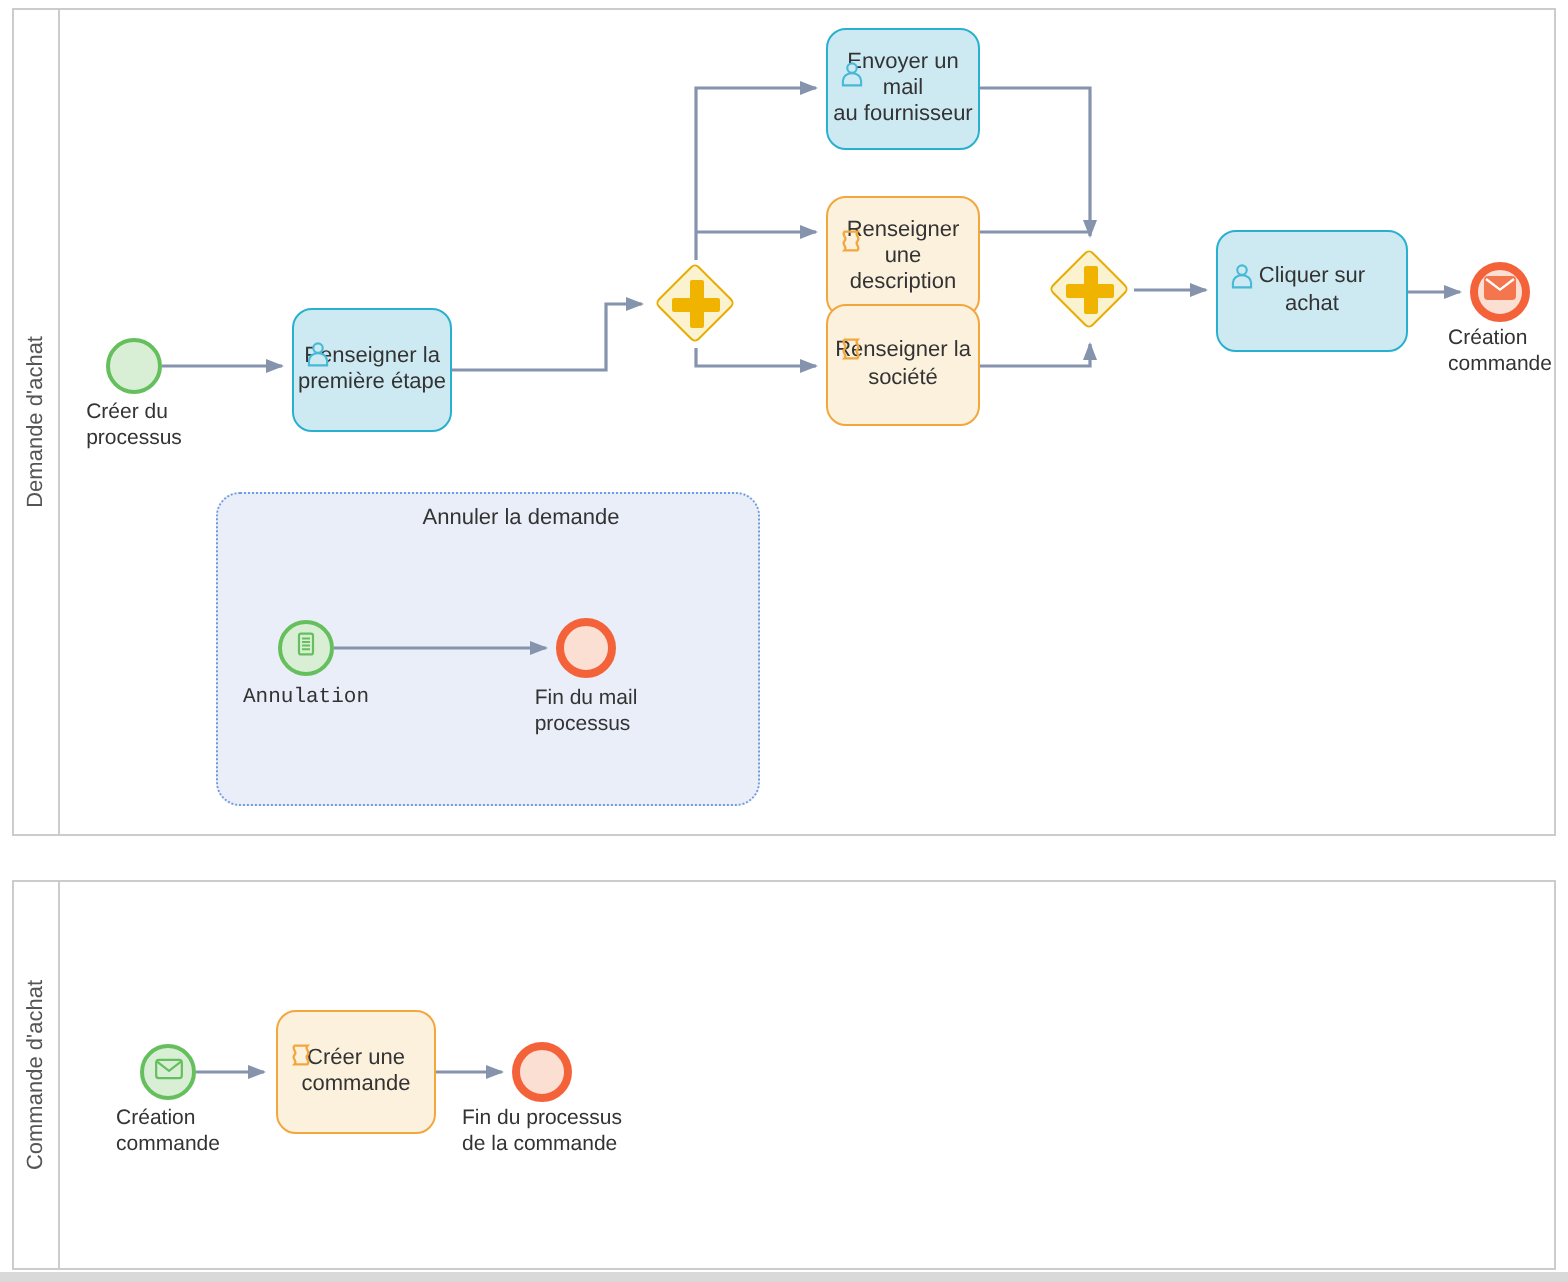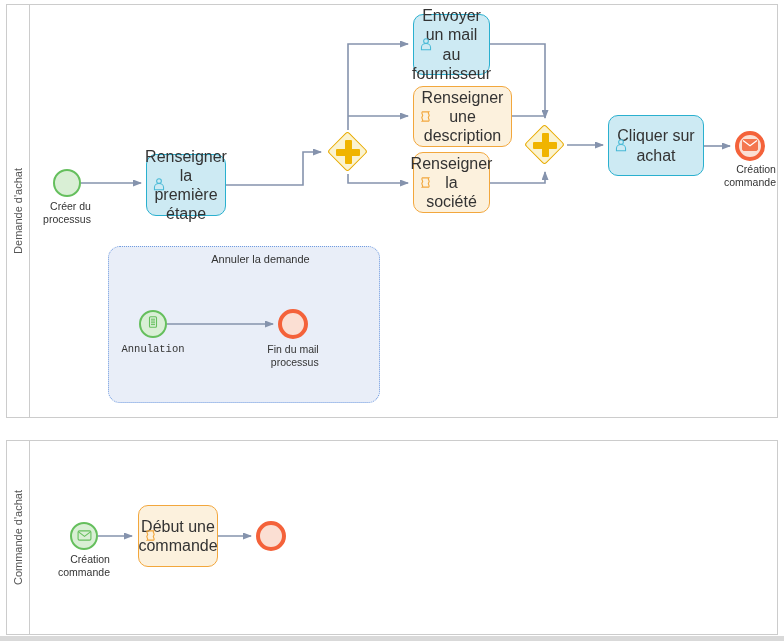--- a/index.html
+++ b/index.html
@@ -23,21 +23,21 @@
   }
 
   
   svg.flows { position:absolute; left:0; top:0; pointer-events:none; }
   svg.flows path { pointer-events:stroke; }
 
   
   .task {
     position:absolute; box-sizing:border-box; border-radius:10px;
     display:flex; align-items:center; justify-content:center; text-align:center;
-    font-size:16px; line-height:1.2; color:#333333; white-space:pre-line;
+    font-size:11px; line-height:1.2; color:#333333; white-space:pre-line;
   }
   .task-blue   { background:#cdeaf3; border:1.5px solid #2ab0cf; }
   .task-orange { background:#fcf1dd; border:1.5px solid #f2a73d; }
   .task-icon { position:absolute; top:2px; left:5px; }
 
   
   .event {
     position:absolute; box-sizing:border-box; border-radius:50%;
     display:flex; align-items:center; justify-content:center;
   }
@@ -57,21 +57,21 @@
   
   .subprocess {
     position:absolute; left:108px; top:246px; width:272px; height:157px;
     background:#e9eef8; border:1px dotted #6f9be0; border-radius:12px; box-sizing:border-box;
   }
   .subprocess-title { margin-top:6px; text-align:center; font-size:11px; color:#333333;padding-left:33px; }
 
   
   .node-label {
     position:absolute; transform:translateX(-50%);
-    font-size:10.5px; line-height:1.2; color:#333333; text-align:right; white-space:pre-line;
+    font-size:10.5px; line-height:1.2; color:#333333; text-align:left; white-space:pre-line;
   }
 </style>
 </head>
 <body>
 
 <div class="canvas">
 
   <div class="pool pool-1">
     <div class="pool-band">
       <span class="pool-label">Demande d'achat</span>
@@ -135,21 +135,21 @@
     <span class="task-icon">
       <svg width="14" height="14" viewBox="0 0 16 16">
         <circle cx="8" cy="4.6" r="2.7" fill="#cdeaf3" stroke="#47b9d6" stroke-width="1.2"></circle>
         <path d="M2.8 14.5 v-2.6 a5.2 4.4 0 0 1 10.4 0 v2.6 z" fill="#cdeaf3" stroke="#47b9d6" stroke-width="1.2"></path>
       </svg>
     </span>
     <span>Envoyer un mail
 au fournisseur</span>
   </div>
 
-  <div class="task task-orange" style="left:413px; top:86px; width:99px; height:61px;">
+  <div class="task task-orange" style="left:413px; top:98px; width:77px; height:61px;">
     <span class="task-icon">
       <svg width="13" height="13" viewBox="0 0 14 14">
         <path d="M3.5 2 h7 c-2 2 2 3 0 5 c-2 2 2 3 0 5 h-7 c2 -2 -2 -3 0 -5 c2 -2 -2 -3 0 -5 z" fill="none" stroke="#f2a73d" stroke-width="1.2"></path>
       </svg>
     </span>
     <span>Renseigner une
 description</span>
   </div>
 
   <div class="task task-orange" style="left:413px; top:152px; width:77px; height:61px;">
@@ -214,20 +214,22 @@
   </div>
   <div class="node-label" style="left:84px; top:553px;">Création
 commande</div>
 
   <div class="task task-orange" style="left:138px; top:505px; width:80px; height:62px;">
     <span class="task-icon">
       <svg width="13" height="13" viewBox="0 0 14 14">
         <path d="M3.5 2 h7 c-2 2 2 3 0 5 c-2 2 2 3 0 5 h-7 c2 -2 -2 -3 0 -5 c2 -2 -2 -3 0 -5 z" fill="none" stroke="#f2a73d" stroke-width="1.2"></path>
       </svg>
     </span>
-    <span>Début une
+    <span>Créer une
 commande</span>
   </div>
 
   <div class="event ev-end" style="left:256px; top:521px;"></div>
+  <div class="node-label" style="left:271px; top:553px;">Fin du processus
+de la commande</div>
 
   <div class="canvas-edge"></div>
 </div>
 
 </body></html>

